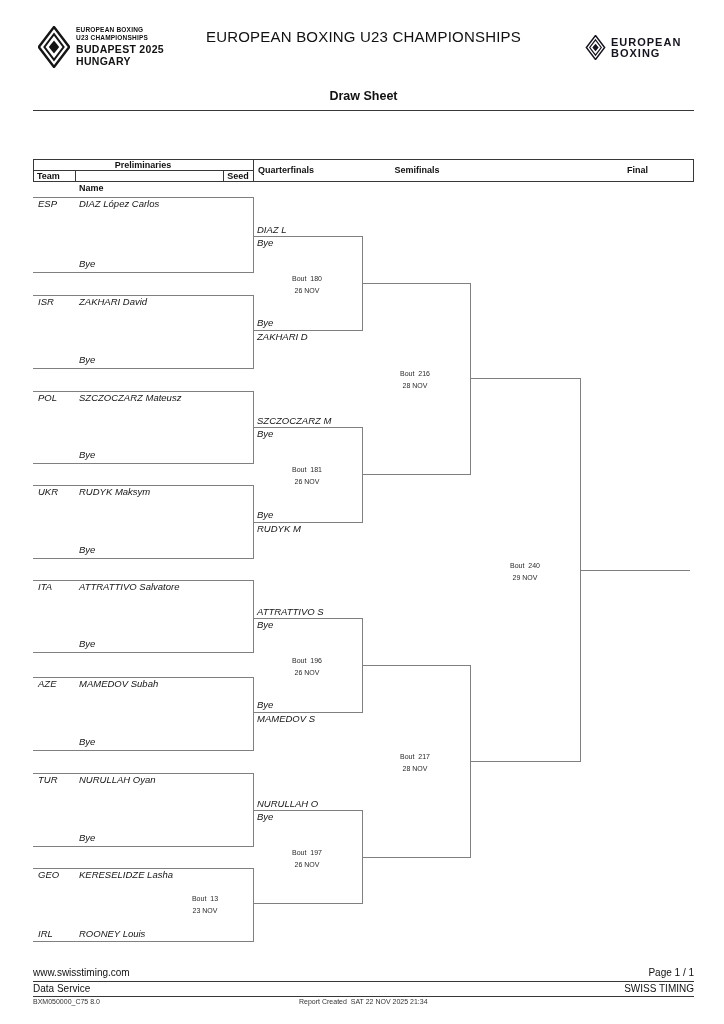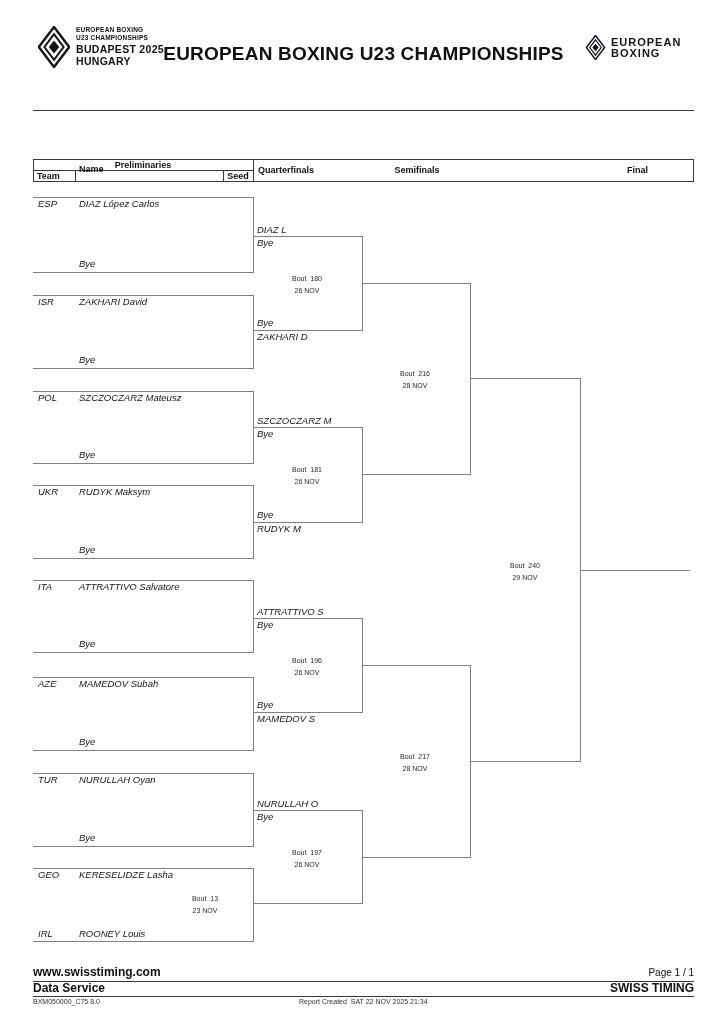--- a/index.html
+++ b/index.html
@@ -6,30 +6,30 @@
   .page{position:relative;width:724px;height:1024px;background:#ffffff;margin:0 auto;
         font-family:"Liberation Sans",sans-serif;color:#111;overflow:hidden;}
   .abs{position:absolute;}
   .hline{position:absolute;height:1px;background:#808080;}
   .vline{position:absolute;width:1px;background:#808080;}
   .dark{background:#383838;}
   .lbl{position:absolute;font-size:9.5px;line-height:10px;white-space:pre;color:#151515;font-style:italic;}
   .hdrlbl{position:absolute;font-size:9px;line-height:9px;font-weight:bold;white-space:pre;color:#111;}
   .bout{position:absolute;width:70px;text-align:center;font-size:7px;line-height:12px;color:#2a2a2a;white-space:pre;}
   .center{position:absolute;left:33px;width:661px;text-align:center;}
-  .title{top:43px;font-size:19px;font-weight:bold;letter-spacing:.2px;}
+  .title{top:28px;font-size:15px;font-weight:normal;letter-spacing:.2px;}
   .wclass{top:59px;font-size:12.5px;font-weight:bold;}
   .dsheet{top:89px;font-size:12.5px;font-weight:bold;}
   .asof{top:117px;font-size:11px;font-weight:bold;}
   .nbox{top:144px;font-size:11px;font-weight:bold;}
   .tablebox{position:absolute;left:33px;top:159px;width:659px;height:21px;border:1px solid #383838;}
   .logoline-s{position:absolute;left:76px;font-size:6.5px;font-weight:bold;line-height:7px;letter-spacing:.2px;white-space:pre;}
   .logoline-b{position:absolute;left:76px;font-size:10.5px;font-weight:bold;line-height:11px;letter-spacing:.3px;white-space:pre;}
   .orglogoline{position:absolute;left:611px;font-size:11px;font-weight:bold;line-height:11px;letter-spacing:1px;white-space:pre;color:#14141e;}
-  .foot-b{position:absolute;font-size:12px;font-weight:bold;line-height:11px;white-space:pre;}
+  .foot-b{position:absolute;font-size:10px;font-weight:normal;line-height:11px;white-space:pre;}
   .foot-r{position:absolute;font-size:10px;line-height:11px;white-space:pre;}
   .foot-s{position:absolute;font-size:7px;line-height:8px;white-space:pre;color:#333;}
 </style>
 </head>
 <body>
 
 <div class="page">
 
   <svg class="abs" style="left:38px;top:26px" width="32" height="42" viewBox="0 0 40 52">
     <path d="M20 1 L39 26 L20 51 L1 26 Z" fill="none" stroke="#151515" stroke-width="3"></path>
@@ -43,30 +43,31 @@
 
   <svg class="abs" style="left:585px;top:35px" width="21" height="25" viewBox="0 0 40 52">
     <path d="M20 1 L39 26 L20 51 L1 26 Z" fill="none" stroke="#14141e" stroke-width="3"></path>
     <path d="M20 10 L32 26 L20 42 L8 26 Z" fill="none" stroke="#14141e" stroke-width="2.5"></path>
     <path d="M20 18 L26.5 26 L20 34 L13.5 26 Z" fill="#14141e"></path>
   </svg>
   <div class="orglogoline" style="top:37px">EUROPEAN</div>
   <div class="orglogoline" style="top:48px">BOXING</div>
 
   <div class="center title">EUROPEAN BOXING U23 CHAMPIONSHIPS</div>
+  <div class="center dsheet">Draw Sheet</div>
   <div class="hline dark" style="left:33px;top:110px;width:661px"></div>
 
   <div class="tablebox"></div>
   <div class="vline dark" style="left:253px;top:159px;height:23px"></div>
   <div class="hline dark" style="left:33px;top:170px;width:220px"></div>
   <div class="vline dark" style="left:75px;top:170px;height:12px"></div>
   <div class="vline dark" style="left:223px;top:170px;height:12px"></div>
   <div class="hdrlbl" style="left:33px;top:161px;width:220px;text-align:center">Preliminaries</div>
   <div class="hdrlbl" style="left:37px;top:172px">Team</div>
-  <div class="hdrlbl" style="left:79px;top:165px">Name</div>
+  <div class="hdrlbl" style="left:79px;top:184px">Name</div>
   <div class="hdrlbl" style="left:223px;top:172px;width:30px;text-align:center">Seed</div>
   <div class="hdrlbl" style="left:258px;top:166px;width:100px;text-align:left">Quarterfinals</div>
   <div class="hdrlbl" style="left:367px;top:166px;width:100px;text-align:center">Semifinals</div>
   <div class="hdrlbl" style="left:548px;top:166px;width:100px;text-align:right">Final</div>
 
   <div class="hline" style="left:33px;top:197px;width:220px"></div>
   <div class="hline" style="left:33px;top:272px;width:220px"></div>
   <div class="vline" style="left:253px;top:197px;height:76px"></div>
   <div class="hline" style="left:33px;top:295px;width:220px"></div>
   <div class="hline" style="left:33px;top:368px;width:220px"></div>

